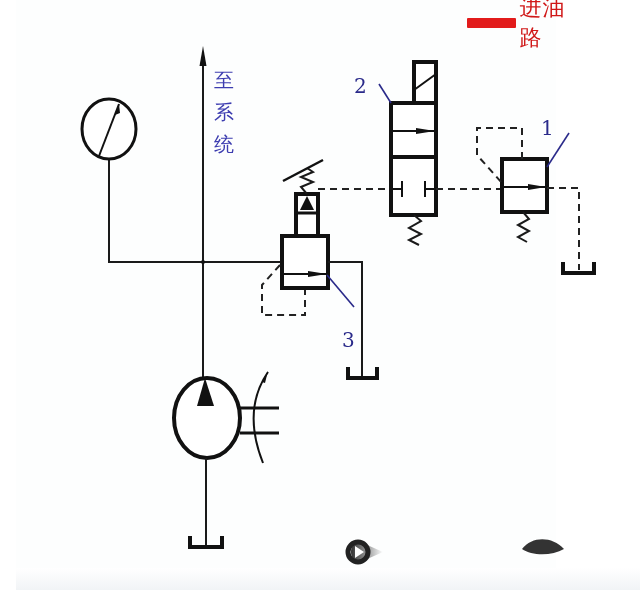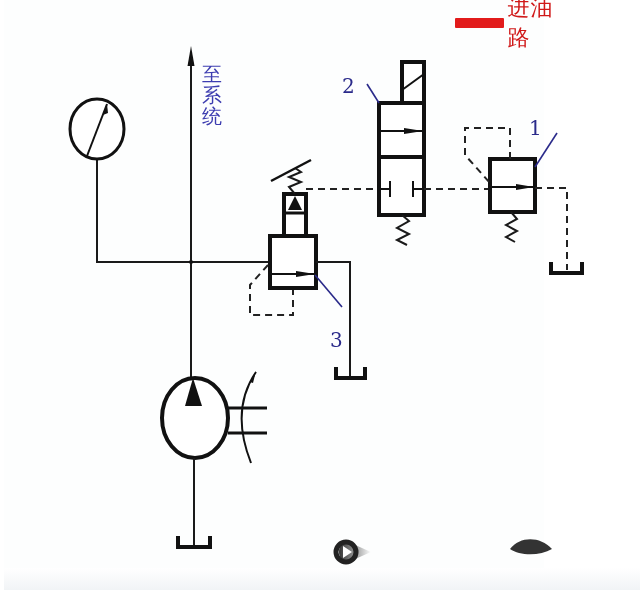--- a/index.html
+++ b/index.html
@@ -1,27 +1,27 @@
 <!DOCTYPE html>
 <html><head>
   <meta charset="utf-8">
   <style>
     html, body { margin: 0; padding: 0; background: #ffffff; }
     body { width: 640px; height: 590px; overflow: hidden; position: relative;
            font-family: "DejaVu Sans", sans-serif; }
-    #stage { position: absolute; left: 4px; top: 0; width: 540px; height: 590px;
+    #stage { position: absolute; left: 16px; top: 0; width: 540px; height: 590px;
              background: #fdfefe; }
     svg { position: absolute; left: 0; top: 0; }
     .pipe { stroke: #1a1a1a; stroke-width: 2; fill: none; }
     .thick { stroke: #111; stroke-width: 4; fill: none; }
     .dash { stroke: #222; stroke-width: 2; fill: none; stroke-dasharray: 7 5; }
     .leader { stroke: #2a2a8a; stroke-width: 1.6; fill: none; }
     .label-num { position: absolute; color: #2a2a8a; font-family: "DejaVu Serif", serif;
                  font-size: 20px; line-height: 1; }
-    .vtext { position: absolute; color: #3d3db0; font-size: 20px; line-height: 21px;
+    .vtext { position: absolute; color: #3d3db0; font-size: 20px; line-height: 32px;
              width: 22px; text-align: center; word-break: break-all; }
     .legend { position: absolute; left: 451px; top: 8px; height: 30px;
               display: flex; align-items: center; }
     .legend-swatch { width: 72px; height: 10px; background: #e21b1b; border-radius: 1px; }
     .legend-text { color: #d01818; font-size: 22px; margin-left: 4px; letter-spacing: 1px; }
     .ctrl { position: absolute; }
     .ghost-strip { position: absolute; left: 0; top: 568px; width: 640px; height: 22px;
                    background: linear-gradient(#ffffff, #f1f4f6); }
   </style>
 </head>

